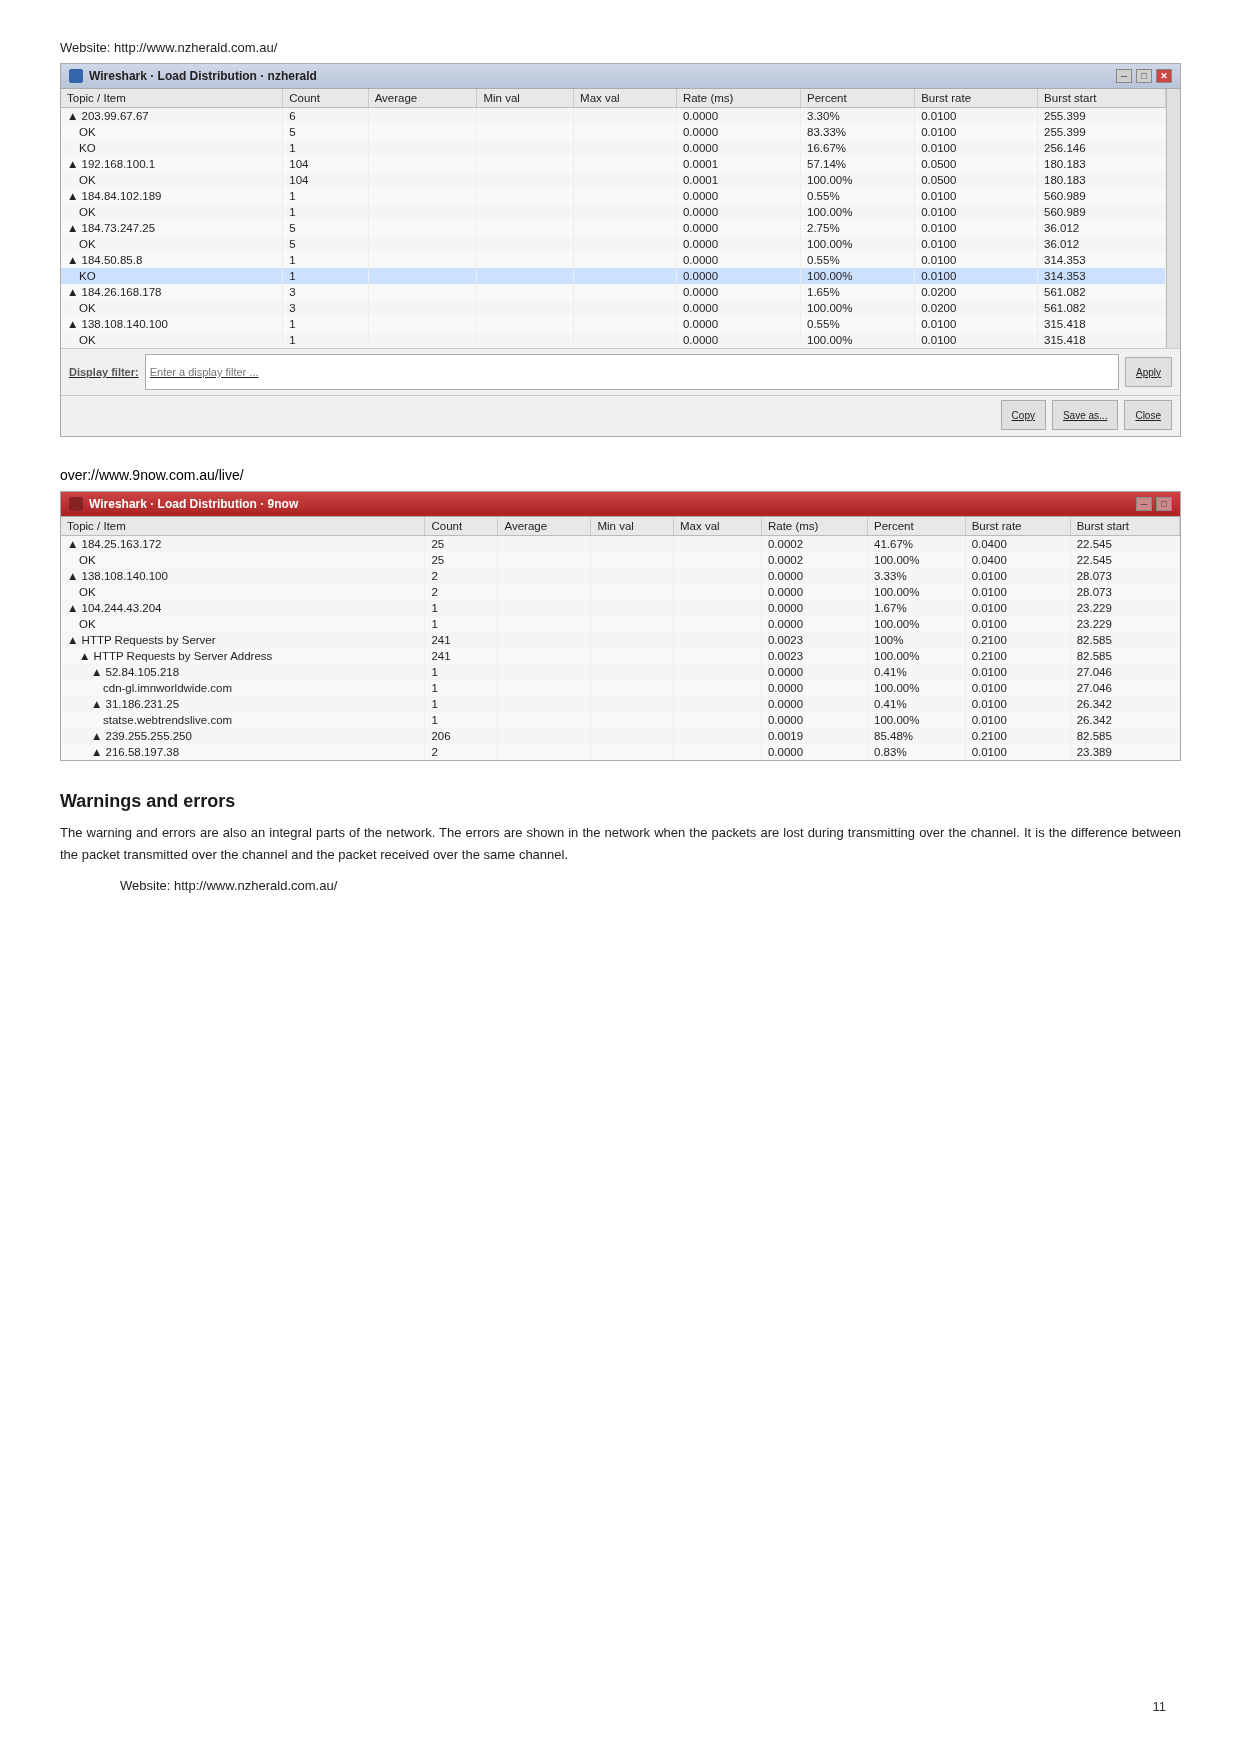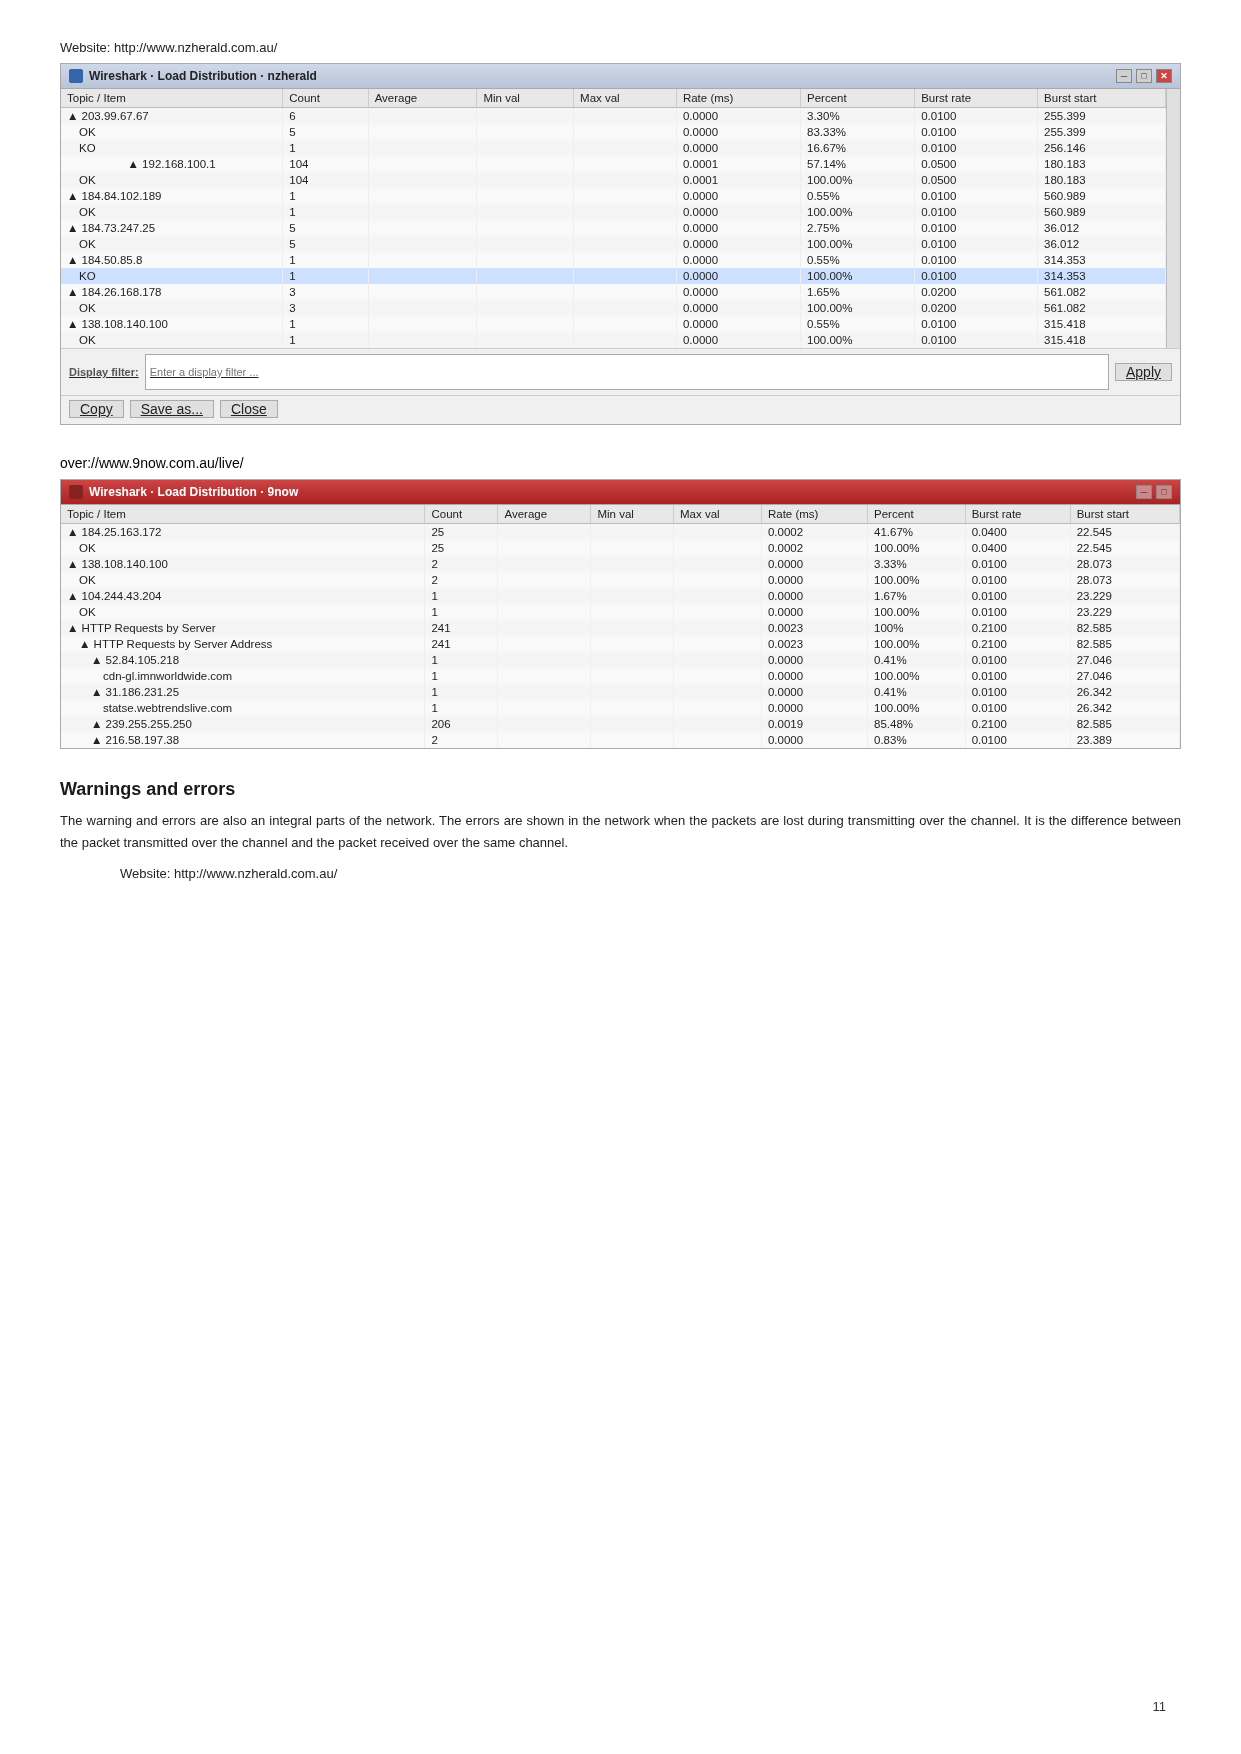--- a/index.html
+++ b/index.html
@@ -120,25 +120,25 @@
       flex: 1;
       height: 36px;
       border: 1px solid #aaa;
       background: #fff;
       padding: 0 4px;
       font-size: 11px;
       color: #999;
     }
 
     .win-action-btn {
-      height: 18px;
+      height: 30px;
       padding: 0 10px;
       background: #e0e0e0;
       border: 1px solid #aaa;
-      font-size: 14px;
+      font-size: 10px;
       cursor: pointer;
       color: #222;
     }
 
     h2.warnings-heading {
       font-size: 18px;
       font-weight: bold;
       color: #1a1a1a;
       margin: 24px 0 10px 0;
     }
@@ -243,21 +243,21 @@
                 <td>1</td>
                 <td></td>
                 <td></td>
                 <td></td>
                 <td>0.0000</td>
                 <td>16.67%</td>
                 <td>0.0100</td>
                 <td>256.146</td>
               </tr>
               <tr>
-                <td style="padding-left: 6px; text-align: center;">▲ 192.168.100.1</td>
+                <td style="padding-left: 6px;">▲ 192.168.100.1</td>
                 <td>104</td>
                 <td></td>
                 <td></td>
                 <td></td>
                 <td>0.0001</td>
                 <td>57.14%</td>
                 <td>0.0500</td>
                 <td>180.183</td>
               </tr>
               <tr>
@@ -385,21 +385,21 @@
         </table>
       </div>
       <div class="scrollbar-hint"></div>
     </div>
 
     <div class="win-footer">
       <span class="filter-label">Display filter:</span>
       <input class="filter-input" type="text" placeholder="Enter a display filter ..." style="">
       <button class="win-action-btn">Apply</button>
     </div>
-    <div class="win-footer" style="padding-top: 4px; padding-bottom: 6px;">
+    <div class="win-footer" style="justify-content: flex-end; padding-top: 4px; padding-bottom: 6px;">
       <button class="win-action-btn">Copy</button>
       <button class="win-action-btn">Save as...</button>
       <button class="win-action-btn">Close</button>
     </div>
   </div>
 </div>
 
 <div class="top-section">
   <div class="section-label" style="font-size:14px; color:#000;">
     <span>over://www.9now.com.au/live/</span>

